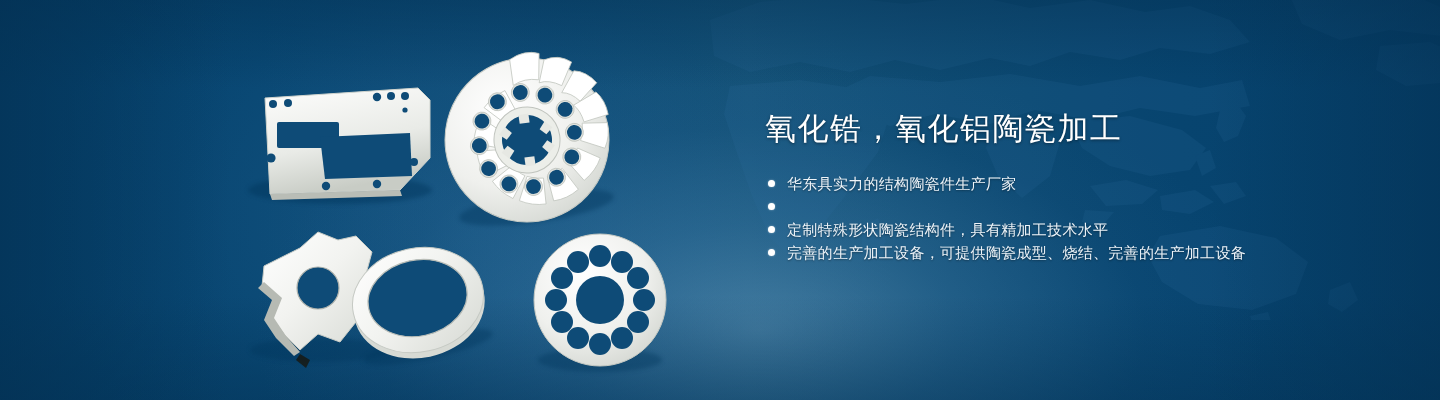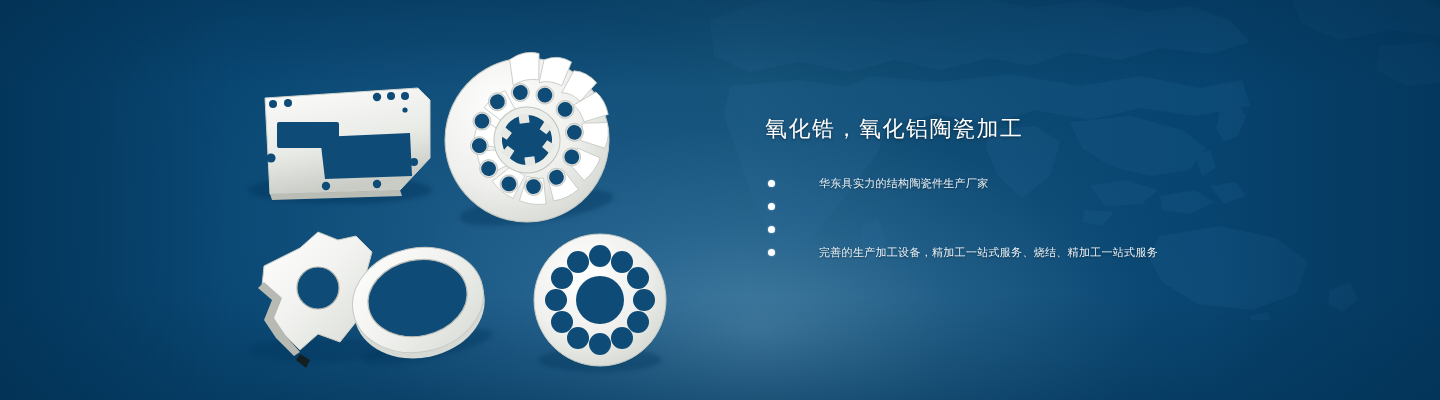--- a/index.html
+++ b/index.html
@@ -37,21 +37,21 @@
   .products{
     position:absolute;left:0;top:0;width:720px;height:400px;
   }
   .products svg{display:block;width:100%;height:100%;}
   
   .copy{
     position:absolute;left:765px;top:108px;width:620px;
   }
   .headline{
     color:#ffffff;
-    font-size:22px;
+    font-size:31px;
     font-weight:400;
     letter-spacing:1.5px;
     line-height:42px;
     margin:0 0 22px 0;
     text-shadow:0 1px 3px rgba(0,0,0,.45);
     white-space:nowrap;
   }
   .bullets{list-style:none;margin:0;padding:0;}
   .bullet{
     display:flex;align-items:center;
@@ -60,26 +60,25 @@
   }
   .bullet-dot{
     flex:0 0 auto;
     width:7px;height:7px;border-radius:50%;
     background:#ffffff;
     margin:0 12px 0 3px;
     box-shadow:0 0 2px rgba(255,255,255,.5);
   }
   .bullet-text{
     color:#eef4f9;
-    font-size:11px;
+    font-size:15px;
     line-height:23px;
     letter-spacing:.3px;
     white-space:nowrap;
     text-shadow:0 1px 2px rgba(0,0,0,.4);
-    margin-left:32px;
   }
 </style>
 </head>
 <body>
 
 <div class="banner">
 
   <div class="bg-base"></div>
 
   <div class="bg-map">
@@ -288,23 +287,24 @@
         <span class="bullet-dot"></span>
         <span class="bullet-text">华东具实力的结构陶瓷件生产厂家</span>
       </li>
 
       <li class="bullet">
         <span class="bullet-dot"></span>
       </li>
 
       <li class="bullet">
         <span class="bullet-dot"></span>
+        <span class="bullet-text">定制特殊形状陶瓷结构件，具有精加工技术水平</span>
       </li>
 
       <li class="bullet">
         <span class="bullet-dot"></span>
-        <span class="bullet-text">完善的生产加工设备，精加工一站式服务、烧结、精加工一站式服务</span>
+        <span class="bullet-text">完善的生产加工设备，可提供陶瓷成型、烧结、完善的生产加工设备</span>
       </li>
 
     </ul>
   </div>
 
 </div>
 
 </body></html>

